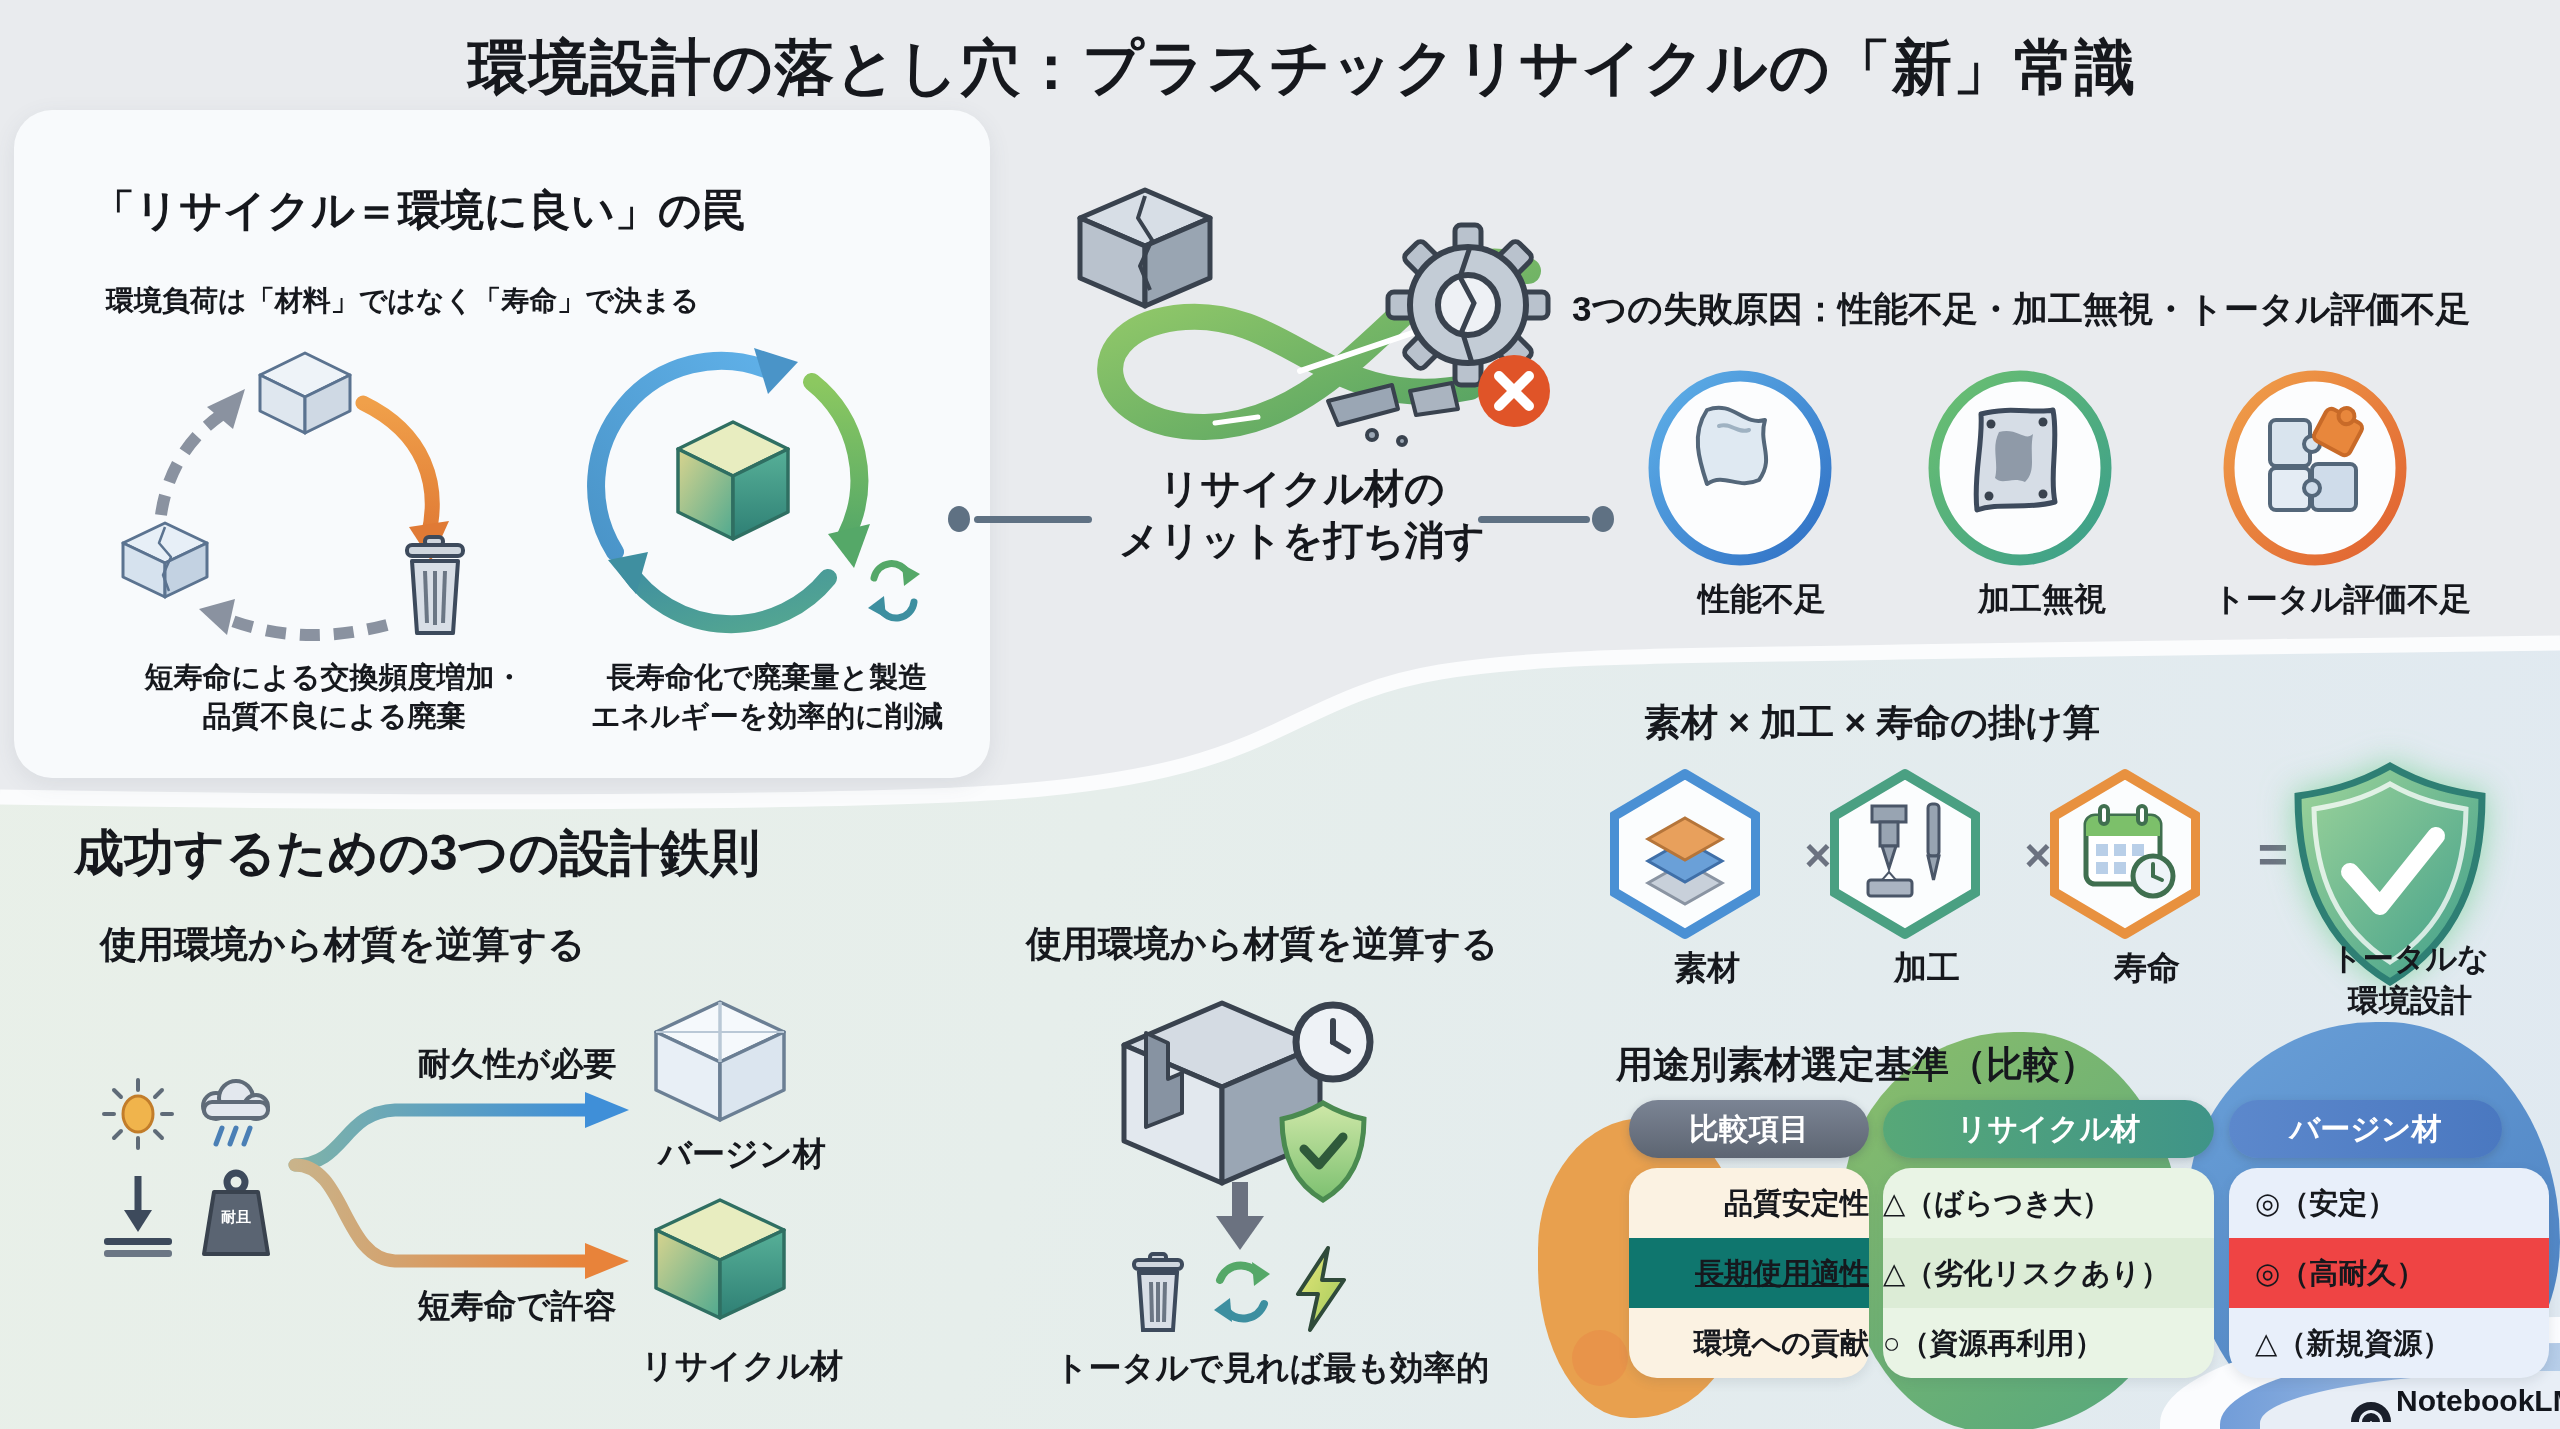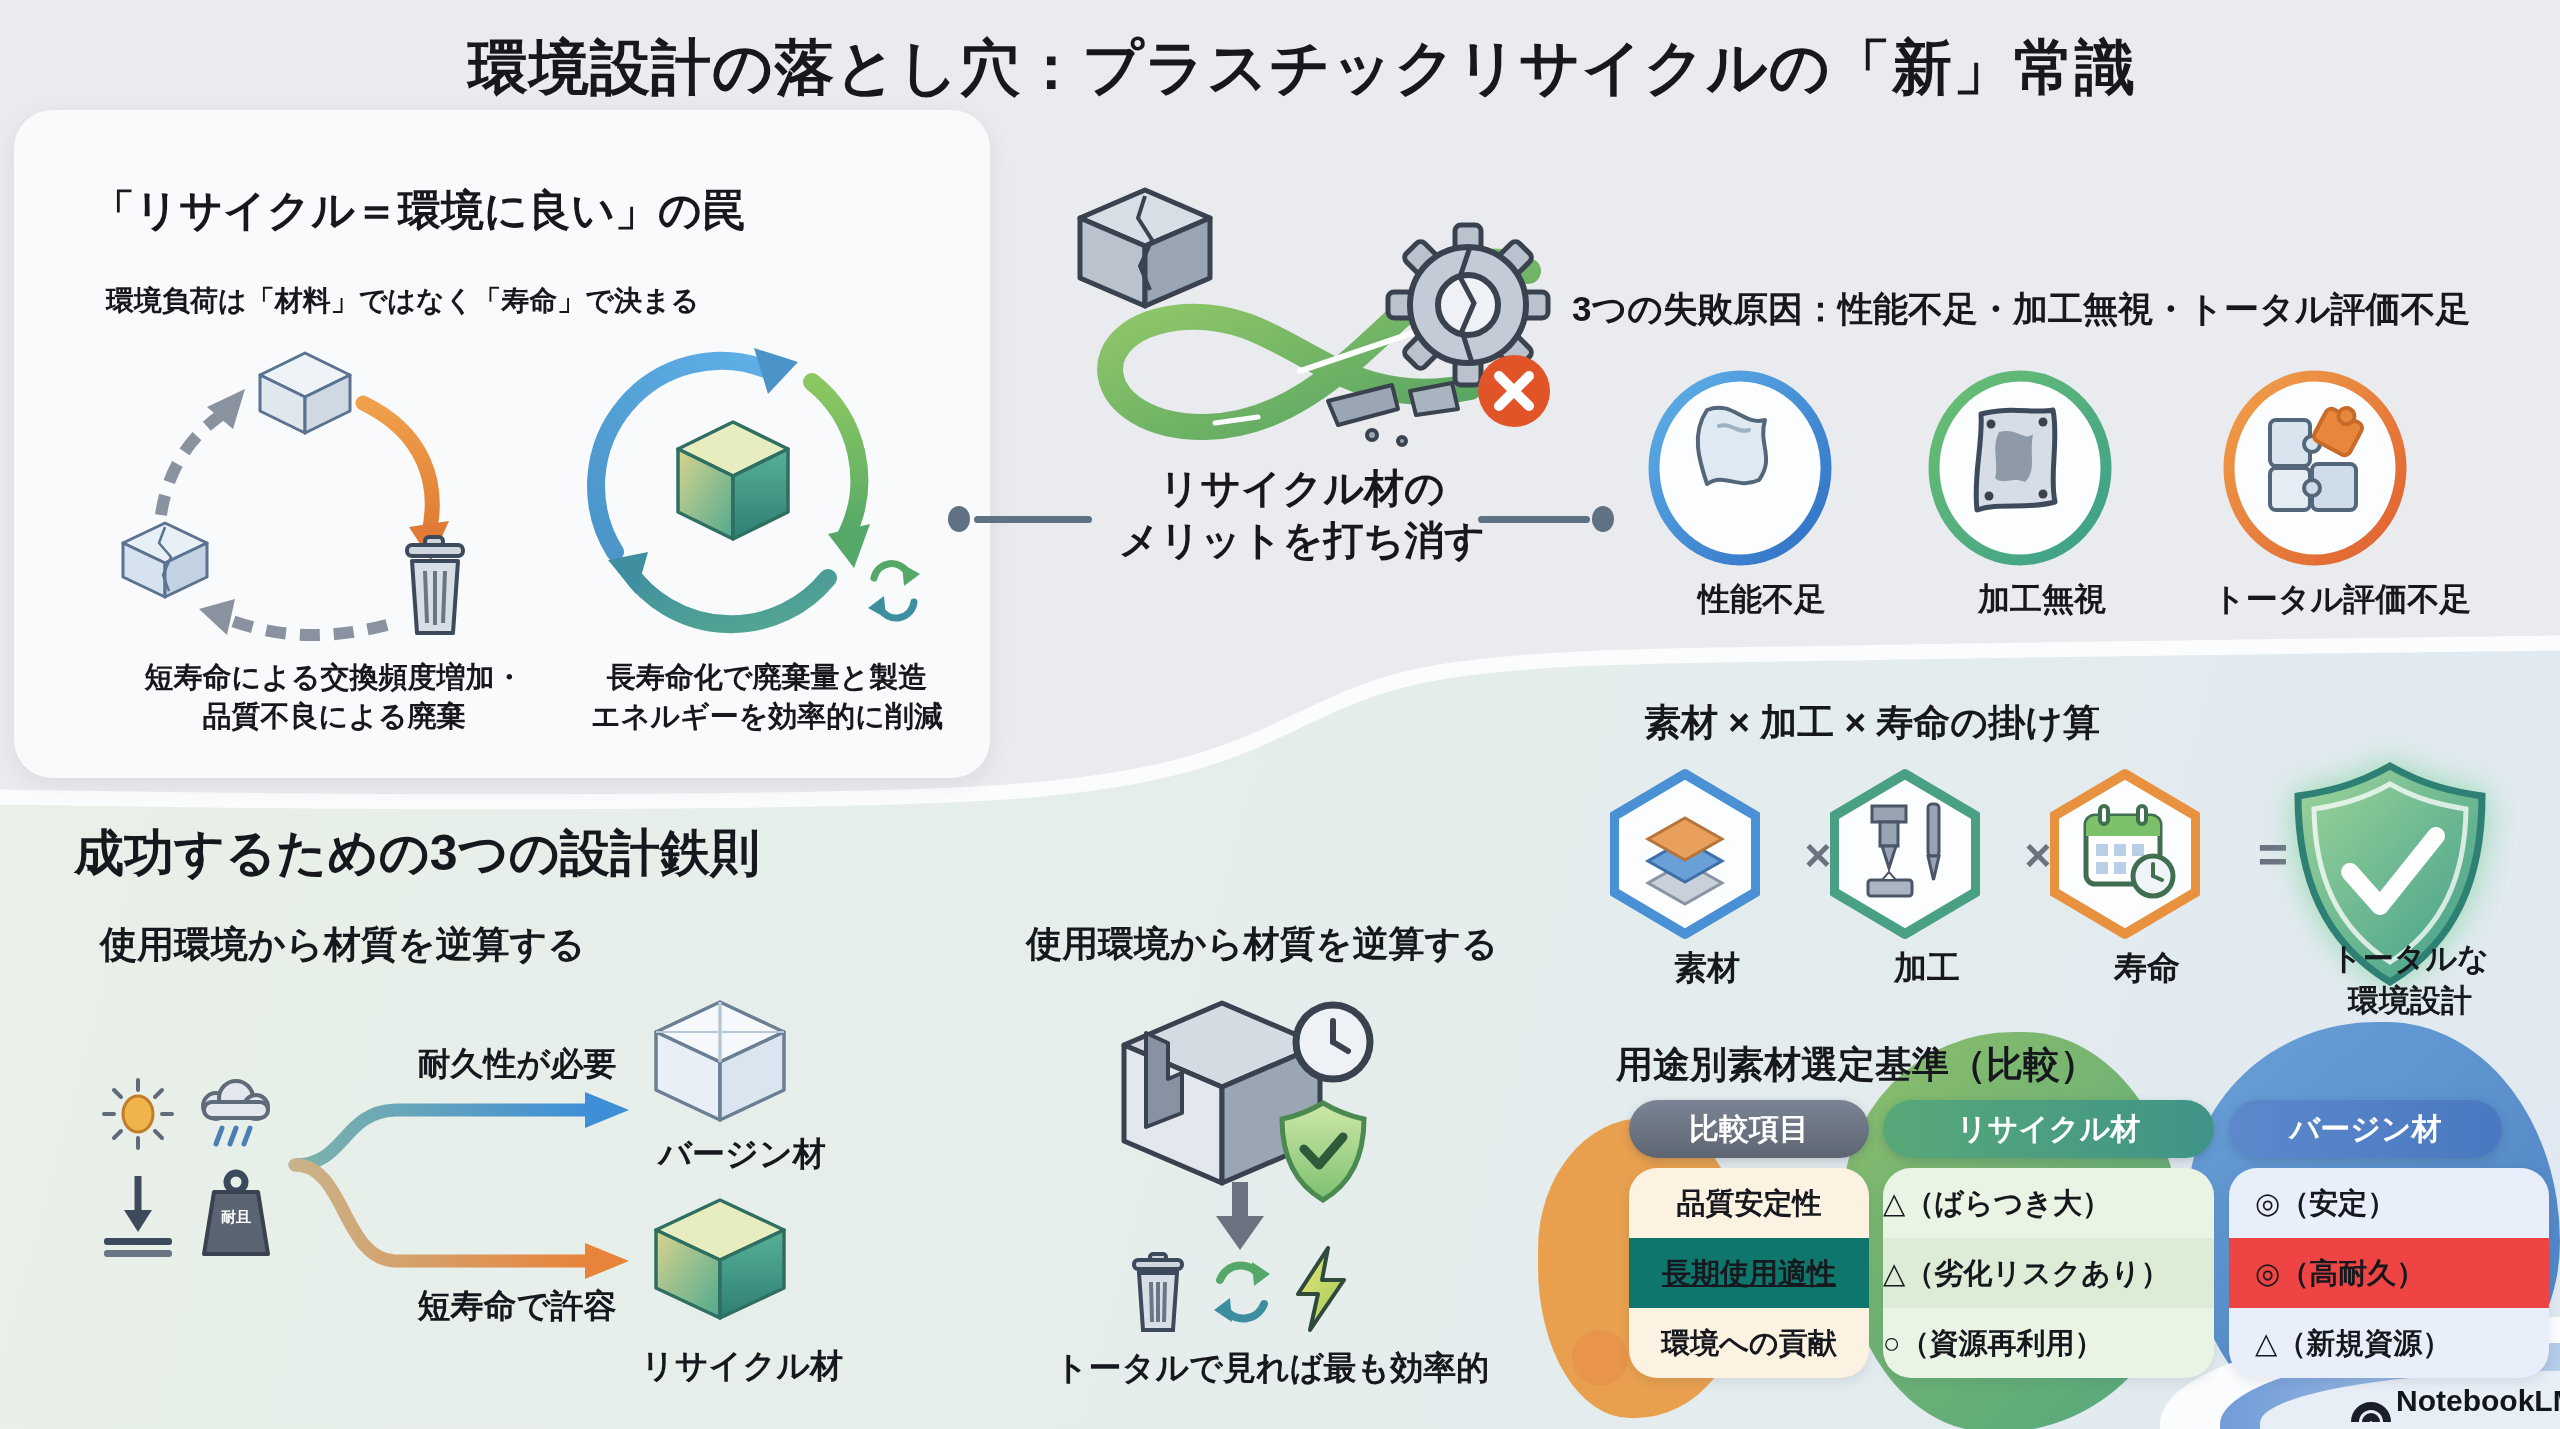--- a/index.html
+++ b/index.html
@@ -47,21 +47,21 @@
 
   .h-cmp{left:1616px;top:1040px;font-size:37px;font-weight:800;}
   .pill{top:1100px;height:58px;border-radius:29px;color:#fff;font-size:30px;font-weight:700;
         line-height:58px;text-align:center;box-shadow:0 3px 8px rgba(60,70,90,.25);}
   .pill1{left:1629px;width:240px;background:linear-gradient(180deg,#7b8494,#5d6572);}
   .pill2{left:1883px;width:331px;background:linear-gradient(90deg,#57a878,#3f9488);}
   .pill3{left:2229px;width:273px;background:linear-gradient(90deg,#5c88cc,#4a78c0);}
   .cmp-card{top:1168px;border-radius:28px;overflow:hidden;box-shadow:0 4px 12px rgba(60,70,90,.12);}
   .cmp-card .cell{height:70px;line-height:70px;font-size:29px;white-space:nowrap;}
   .card1{left:1629px;width:240px;background:#fbf2e2;}
-  .card1 .cell{font-weight:800;text-align:center;}
+  .card1 .cell{font-weight:800;text-align:right;}
   .card1 .cell:nth-child(2){background:#0f766e;text-decoration:underline;}
   .card2{left:1883px;width:331px;background:#e9f4e5;}
   .card2 .cell{font-weight:700;}
   .card2 .cell:nth-child(2){background:#dcecd6;}
   .card3{left:2229px;width:320px;background:#e8effa;}
   .card3 .cell{font-weight:700;padding-left:26px;}
   .card3 .cell:nth-child(2){background:#ef4444;}
 
   .blob{border-radius:52% 48% 55% 45% / 45% 55% 48% 52%;}
   .blob-o{left:1538px;top:1118px;width:210px;height:300px;background:#e8a04e;}

